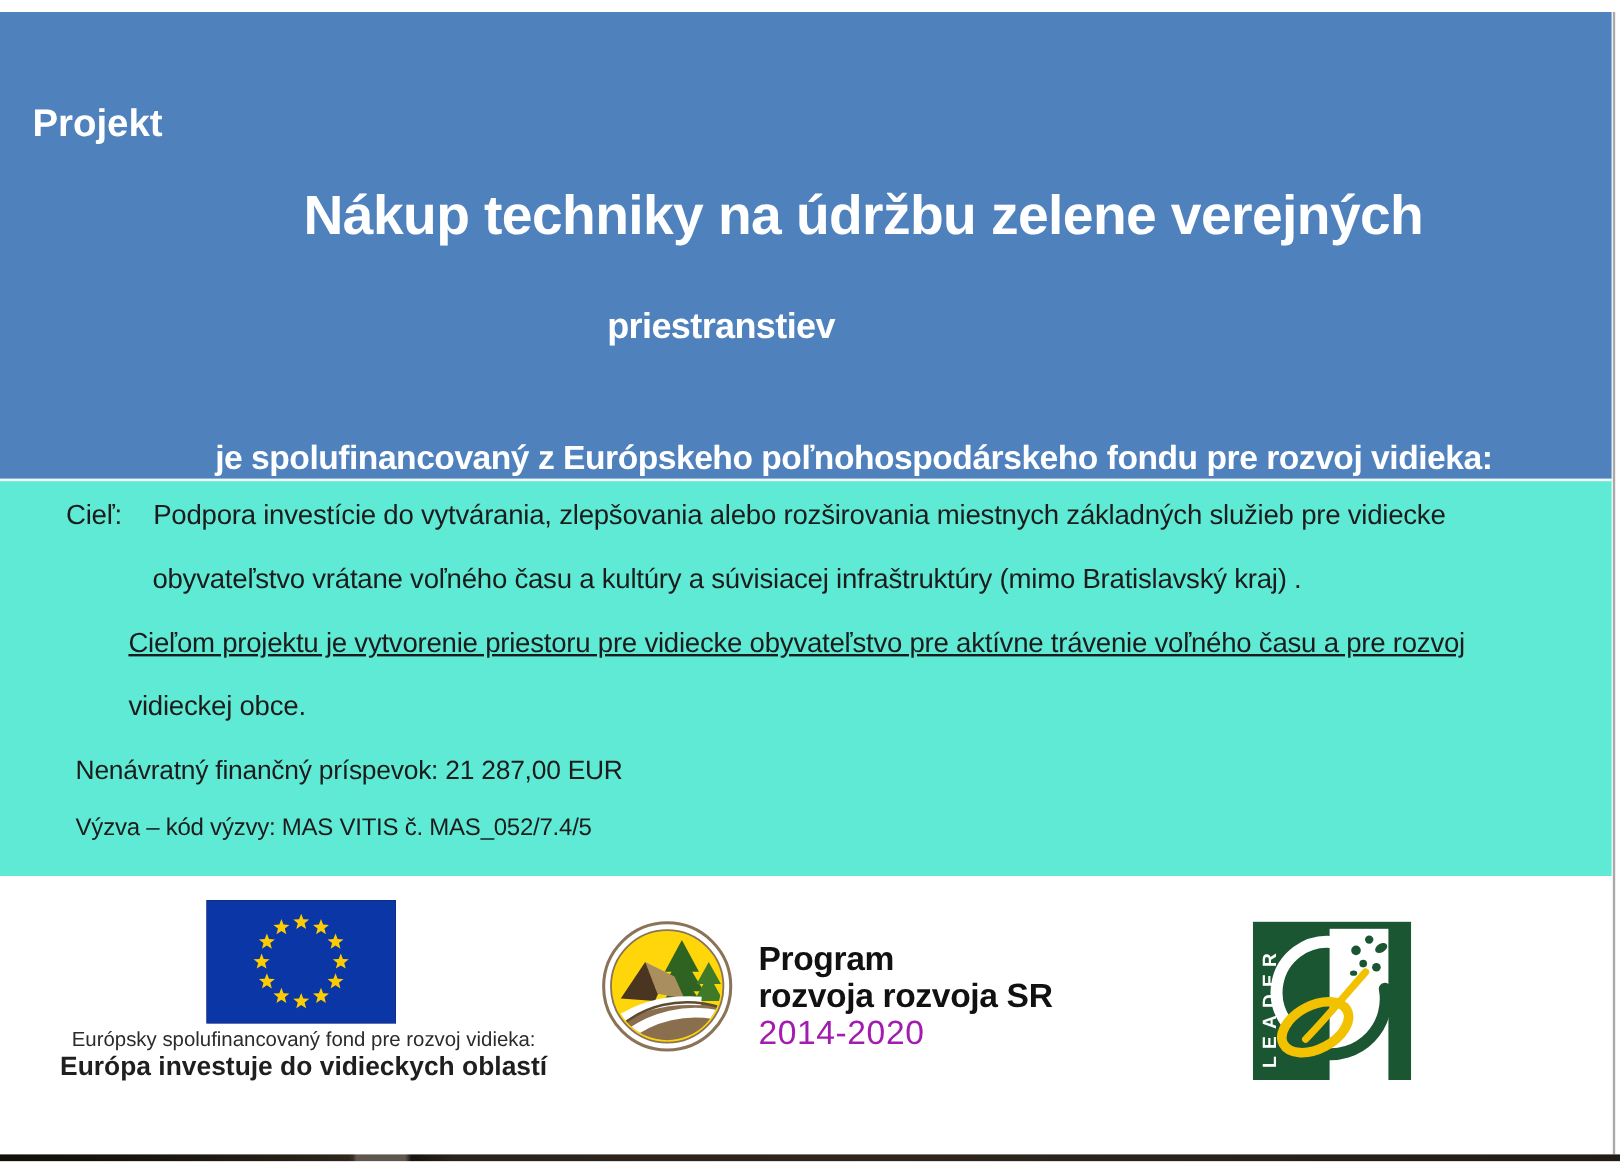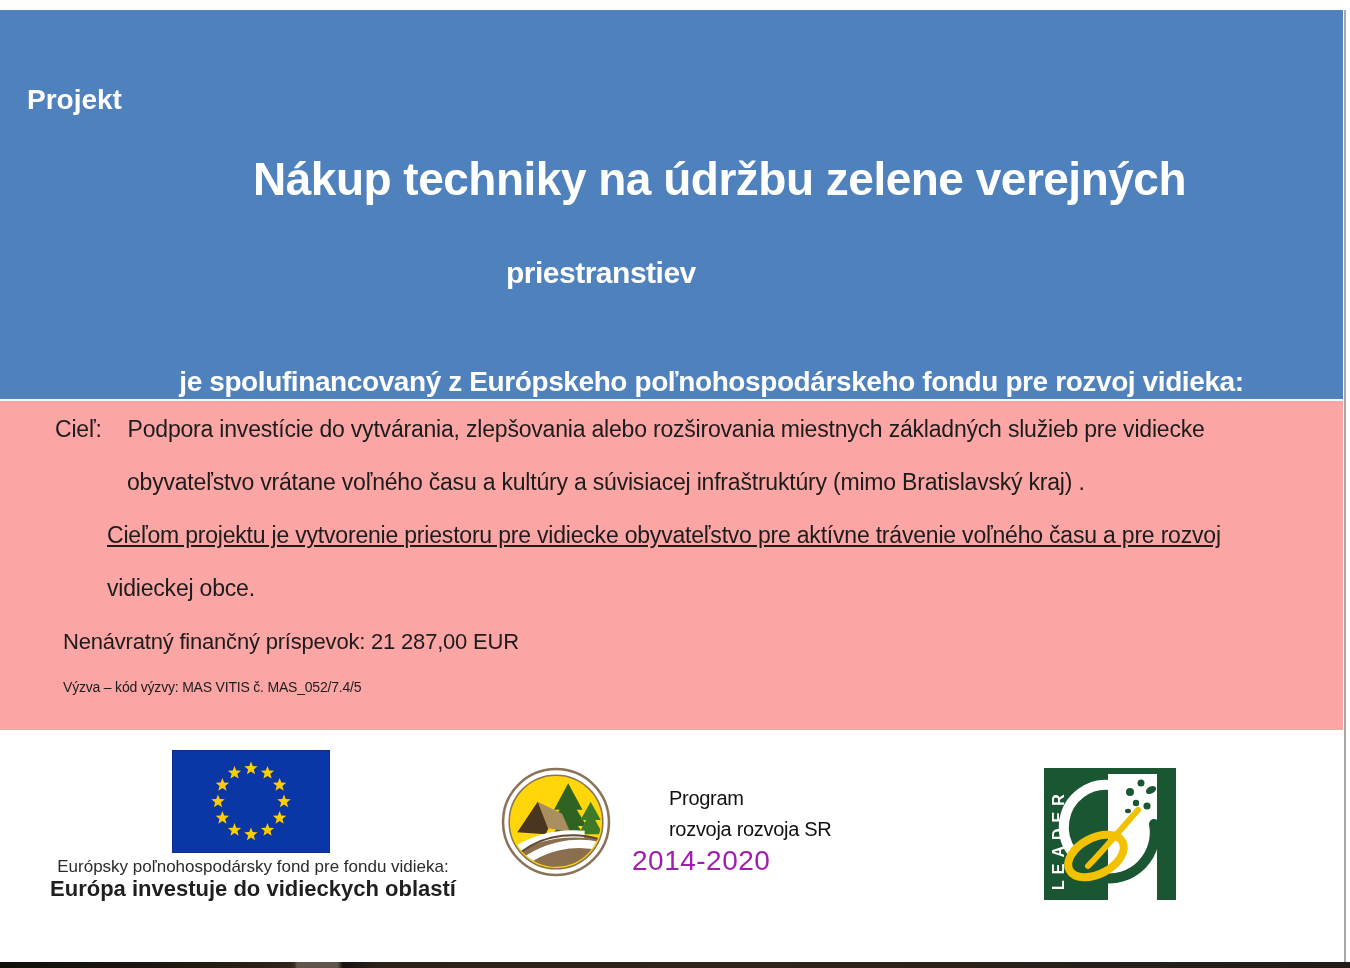--- a/index.html
+++ b/index.html
@@ -9,59 +9,59 @@
     background:#ffffff; overflow:hidden;
     font-family:"Liberation Sans", sans-serif;
   }
   
   .header-block {
     position:absolute; left:0; top:10px; width:1343px; height:389px;
     background:#4f81bd;
   }
   .kicker {
     position:absolute; left:27px; top:74px;
-    font-size:28px; font-weight:bold; color:#ffffff;
+    font-size:32px; font-weight:bold; color:#ffffff;
   }
   .title-line1 {
     position:absolute; left:253px; top:142px; white-space:nowrap;
     font-size:46px; font-weight:bold; color:#ffffff; letter-spacing:-0.5px;
   }
   .title-line2 {
     position:absolute; left:506px; top:246px; white-space:nowrap;
     font-size:30px; font-weight:bold; color:#ffffff; letter-spacing:-0.5px;
   }
   .subtitle {
     position:absolute; left:0; top:356px; width:1343px; text-align:center;
     transform:translateX(40px);
     font-size:28px; font-weight:bold; color:#ffffff; letter-spacing:-0.4px;
     white-space:nowrap;
   }
   
   .panel {
     position:absolute; left:0; top:399px; width:1343px; height:331px;
-    background:#fca5a5; border-top:2px solid #f2f6fb;
+    background:#5eead4; border-top:2px solid #f2f6fb;
   }
   .body-line { position:absolute; white-space:nowrap; color:#1c1c1c; font-size:23px; letter-spacing:-0.2px; }
   .bl1 { left:55px;  top:15px; }
   .bl1 .goal-text { padding-left:26px; }
   .bl2 { left:107px; top:68px;margin-left:20px; }
   .bl3 { left:107px; top:121px;text-decoration:underline; }
   .bl4 { left:107px; top:174px; }
   .bl5 { left:63px;  top:228px; font-size:22px; }
-  .bl6 { left:63px;  top:278px; font-size:14px; }
+  .bl6 { left:63px;  top:278px; font-size:20px; }
   
   .eu-flag { position:absolute; left:172px; top:750px; width:158px; height:103px; }
   .eu-caption {
     position:absolute; left:48px; top:856px; width:410px; text-align:center;
     font-size:17px; color:#2b2b2b; line-height:22px; white-space:nowrap;
   }
   .eu-caption .cap2 { font-weight:bold; font-size:22px; color:#1f1f1f; }
   .prv-emblem { position:absolute; left:501px; top:767px; width:110px; height:110px; }
   .prv-text { position:absolute; left:632px; top:783px; line-height:31px; white-space:nowrap; }
-  .prv-text .prv1, .prv-text .prv2 { font-size:20px; font-weight:normal; color:#111111; letter-spacing:-0.3px;margin-left:37px; }
+  .prv-text .prv1, .prv-text .prv2 { font-size:28px; font-weight:bold; color:#111111; letter-spacing:-0.3px; }
   .prv-text .prv3 { font-size:28px; color:#a21caf; letter-spacing:0.5px; }
   .leader-logo { position:absolute; left:1044px; top:768px; width:132px; height:132px; }
   .leader-logo svg { position:absolute; left:0; top:0; }
   .leader-word {
     position:absolute; left:6px; top:10px; height:112px;
     writing-mode:vertical-rl; transform:rotate(180deg);
     color:#ffffff; font-size:16px; font-weight:bold; letter-spacing:6px;
     display:flex; align-items:center;
   }
   
@@ -109,21 +109,21 @@
       <use href="#star" transform="translate(95.5,80.1)"></use>
       <use href="#star" transform="translate(79,84.5)"></use>
       <use href="#star" transform="translate(62.5,80.1)"></use>
       <use href="#star" transform="translate(50.4,68)"></use>
       <use href="#star" transform="translate(46,51.5)"></use>
       <use href="#star" transform="translate(50.4,35)"></use>
       <use href="#star" transform="translate(62.5,22.9)"></use>
     </svg>
   </div>
   <div class="eu-caption">
-    <div class="cap1">Európsky poľnohospodársky fond pre fondu vidieka:</div>
+    <div class="cap1">Európsky spolufinancovaný fond pre rozvoj vidieka:</div>
     <div class="cap2">Európa investuje do vidieckych oblastí</div>
   </div>
 
   <div class="prv-emblem">
     <svg width="110" height="110" viewBox="0 0 108 108" xmlns="http://www.w3.org/2000/svg">
       <defs>
           <clipPath id="prvclip">
             <circle cx="54" cy="54" r="44"></circle>
           </clipPath>
         </defs>

